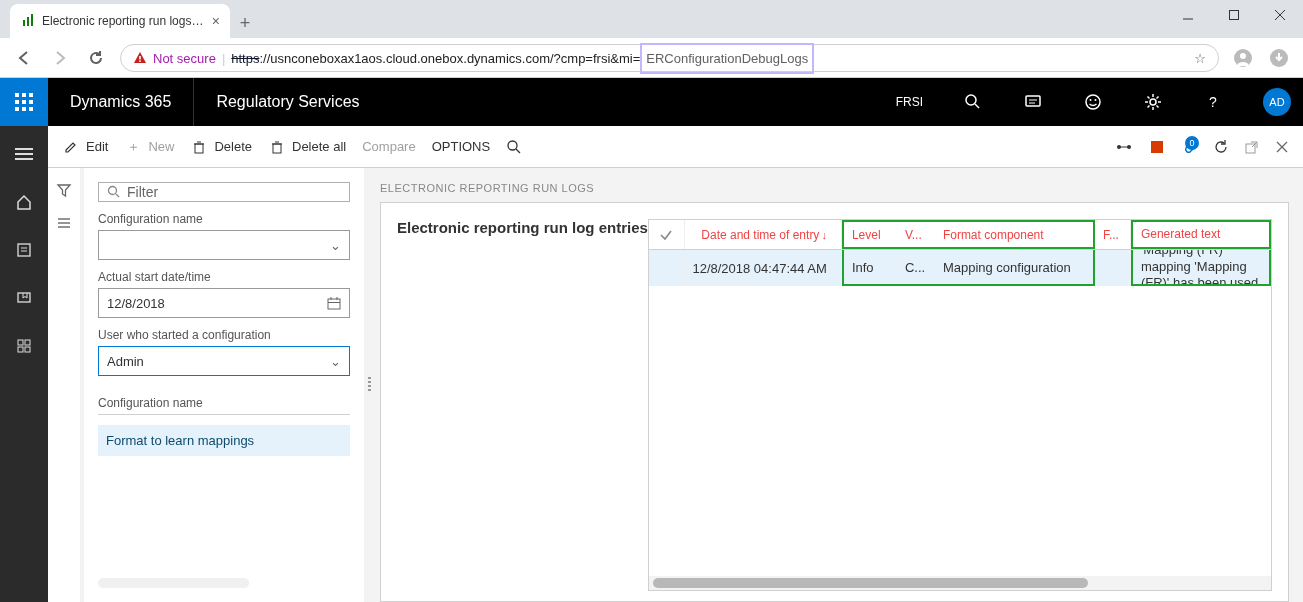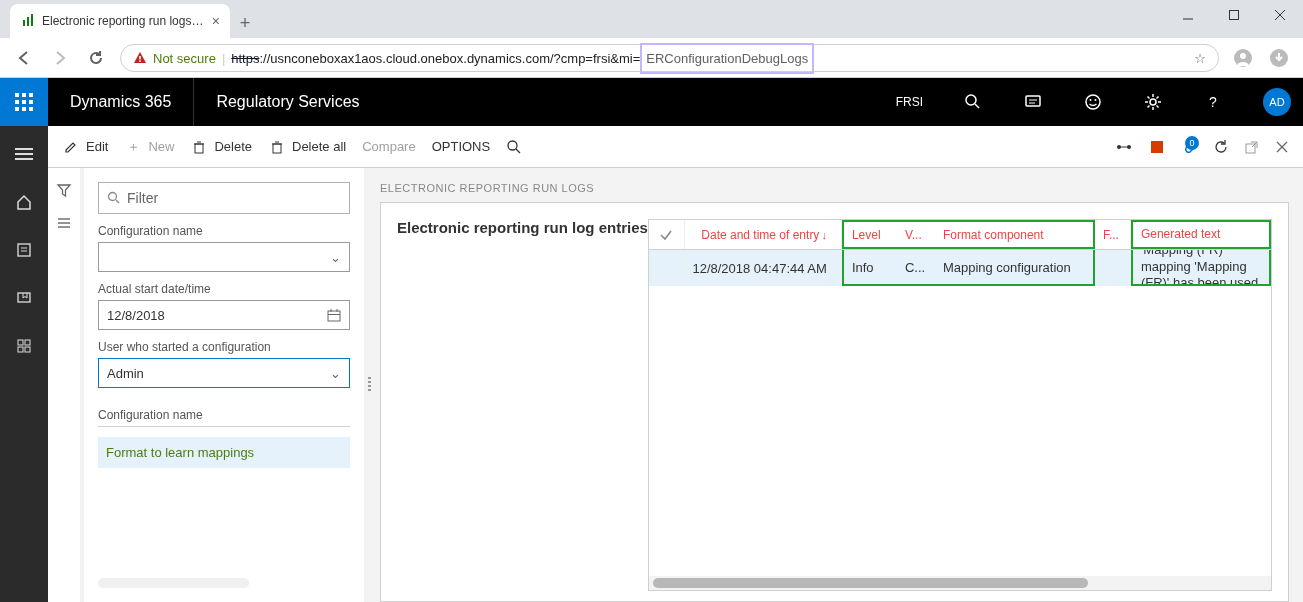--- a/index.html
+++ b/index.html
@@ -13,21 +13,21 @@
   .tab .tab-title { flex: 1; white-space: nowrap; overflow: hidden; text-overflow: ellipsis; }
   .tab .tab-close { color: #666; font-size: 14px; }
   .new-tab { width: 30px; height: 30px; display: flex; align-items: center; justify-content: center; color: #666; font-size: 18px; }
   .window-controls { position: absolute; top: 0; right: 0; display: flex; height: 32px; }
   .win-btn { width: 46px; height: 30px; display: flex; align-items: center; justify-content: center; color: #333; }
   
   .addr-bar { height: 40px; display: flex; align-items: center; padding: 0 12px; gap: 12px; }
   .nav-btn { width: 24px; height: 24px; display: flex; align-items: center; justify-content: center; color: #616161; }
   .nav-btn.disabled { color: #bbb; }
   .url-box { flex: 1; height: 28px; border: 1px solid #d0d0d0; border-radius: 14px; display: flex; align-items: center; padding: 0 12px; gap: 6px; font-size: 13px; position: relative; }
-  .not-secure { color: #4d7c0f; font-weight: 400; display: flex; gap:6px;}
+  .not-secure { color: #a21caf; font-weight: 400; display: flex; gap:6px;}
   .url-text { color: #616161; }
   .url-text .proto { color: #0f172a; text-decoration: line-through; }
   .url-text .domain { color: #222; }
   .highlight-box { border: 2px solid #c4b5fd; padding: 6px 4px; }
   .star { color: #616161; margin-left: auto; }
   .profile-icon, .more-icon { width: 24px; height: 24px; display: flex; align-items: center; justify-content: center; color: #616161; }
   
   
   .app-header { height: 48px; background: #000; color: #fff; display: flex; align-items: center; }
   .waffle { width: 48px; height: 48px; display: flex; align-items: center; justify-content: center; background: #0078d4; }
@@ -56,26 +56,26 @@
   .action-icon { width: 18px; display: flex; align-items:center; justify-content:center; }
   .badge-num { position: relative; }
   .badge-num .num { position: absolute; top:-2px; right:-2px; background:#0078d4; color:#fff; border-radius:50%; width:14px; height:14px; font-size:9px; display:flex; align-items:center; justify-content:center;}
   
   .workspace { flex: 1; display: flex; background: #f3f3f3; overflow: hidden;}
   
   
   .filter-panel { width: 280px; background: #fff; padding: 14px; display: flex; flex-direction: column; gap: 10px; margin: 0 0 0 4px;}
   .filter-tab-icon { width: 32px; background: #fff; display: flex; flex-direction:column; align-items:center; padding-top:14px; gap:18px;}
   .filter-tab-icon .fi { color:#666; }
-  .filter-input { height: 32px; border: 1px solid #b0b0b0; display: flex; align-items:center; padding: 0 8px; gap:6px; font-size:14px; color:#666;}
+  .filter-input { height: 20px; border: 1px solid #b0b0b0; display: flex; align-items:center; padding: 0 8px; gap:6px; font-size:14px; color:#666;}
   .filter-field label { font-size: 12px; color: #555; display: block; margin-bottom: 4px; }
   .filter-select, .filter-text { height: 30px; border: 1px solid #999; width: 100%; display: flex; align-items: center; justify-content: space-between; padding: 0 8px; font-size: 13px; background: #fff; }
   .dropdown-caret { color: #666; }
   .config-list-header { font-size: 12px; color: #555; border-bottom: 1px solid #d0d0d0; padding: 4px 0; margin-top: 6px;}
-  .config-list-item { background: #e6f2fb; color: #4d7c0f; padding: 8px; font-size: 13px; }
+  .config-list-item { background: #e6f2fb; color: #0c4a6e; padding: 8px; font-size: 13px; }
   .scrollbar-bottom { height: 10px; background: #f0f0f0; border-radius: 5px; width: 60%; margin-top: auto;}
   .splitter { width: 10px; display: flex; align-items: center; justify-content: center; }
   .splitter-dots { width: 3px; height: 16px; background: repeating-linear-gradient(#999 0, #999 2px, transparent 2px, transparent 4px); }
   
   
   .details { flex: 1; padding: 14px 14px 0 6px; display: flex; flex-direction: column; }
   .page-tag { font-size: 11px; color: #888; letter-spacing: 0.5px; text-transform: uppercase; margin-bottom: 8px; }
   .card { background: #fff; border: 1px solid #d0d0d0; padding: 16px 16px 10px 16px; flex: 1; display: flex; flex-direction: row; }
   .card-title { font-size: 15px; font-weight: 600; margin-bottom: 14px; }
   

